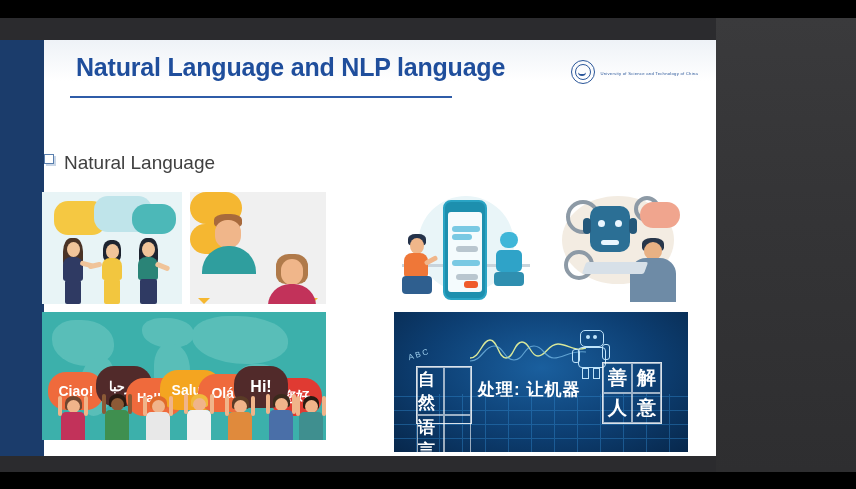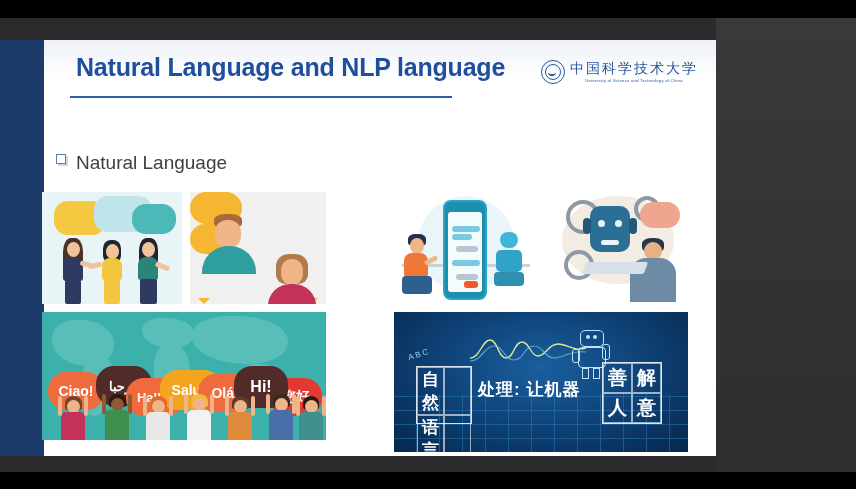--- a/index.html
+++ b/index.html
@@ -1,17 +1,17 @@
 <!DOCTYPE html>
 <html><head>
 <meta charset="utf-8">
 <style>
   html,body{margin:0;padding:0;background:#000;}
   body{width:856px;height:489px;overflow:hidden;font-family:"Liberation Sans",sans-serif;}
-  .app{position:relative;width:856px;height:489px;background:#0f766e;text-align:center;}
+  .app{position:relative;width:856px;height:489px;background:#0f766e;}
 
   
   .bar-top{position:absolute;left:0;top:0;width:856px;height:18px;background:#000;}
   .bar-strip-top{position:absolute;left:0;top:18px;width:716px;height:22px;background:#2b2b2e;}
   .bar-strip-bottom{position:absolute;left:0;top:456px;width:716px;height:16px;background:#2b2b2e;}
   .bar-bottom{position:absolute;left:0;top:472px;width:856px;height:17px;background:#000;}
 
   
   .video-strip{position:absolute;left:716px;top:18px;width:140px;height:454px;
     background:linear-gradient(180deg,#3a3a3c 0%,#343436 45%,#2e2e30 100%);}
@@ -31,21 +31,21 @@
   .logo-mark{width:22px;height:22px;border-radius:50%;border:1.5px solid #2a5699;position:relative;flex:0 0 auto;}
   .logo-mark:before{content:"";position:absolute;left:3px;top:3px;right:3px;bottom:3px;
     border-radius:50%;border:1px solid #2a5699;}
   .logo-mark:after{content:"";position:absolute;left:6px;top:9px;width:8px;height:4px;
     border-bottom:2px solid #2a5699;border-radius:0 0 8px 8px;}
   .logo-txt{display:flex;flex-direction:column;justify-content:center;}
   .logo-cn{font-size:14px;color:#2a5699;letter-spacing:2px;line-height:1.05;white-space:nowrap;}
   .logo-en{font-size:4.2px;color:#2a5699;letter-spacing:.25px;white-space:nowrap;margin-top:2px;}
 
   
-  .col-head{position:absolute;display:flex;align-items:center;gap:10px;padding-left:12px;}
+  .col-head{position:absolute;display:flex;align-items:center;gap:10px;}
   .col-head .sq{width:8px;height:8px;border:1px solid #5a7fae;background:#fff;
       box-shadow:2px 2px 0 #c9d6e6;flex:0 0 auto;margin-bottom:9px;}
   .col-head .lbl{font-size:19px;color:#404040;white-space:nowrap;}
   .ch-left{left:44px;top:112px;}
   .ch-right{left:364px;top:112px;}
 
   
   .card{position:absolute;overflow:hidden;}
 
   
@@ -133,21 +133,20 @@
   <div class="slide">
     <div class="slide-edge"></div>
     <div class="slide-white"></div>
 
     <div class="hdr">
       <div class="hdr-title">Natural Language and NLP language</div>
       <div class="hdr-rule"></div>
       <div class="logo">
         <div class="logo-mark"></div>
         <div class="logo-txt">
-          <div class="logo-cn">中国科学技术大学</div>
           <div class="logo-en">University of Science and Technology of China</div>
         </div>
       </div>
     </div>
 
     <div class="col-head ch-left">
       <span class="sq"></span>
       <span class="lbl">Natural Language</span>
     </div>
 

